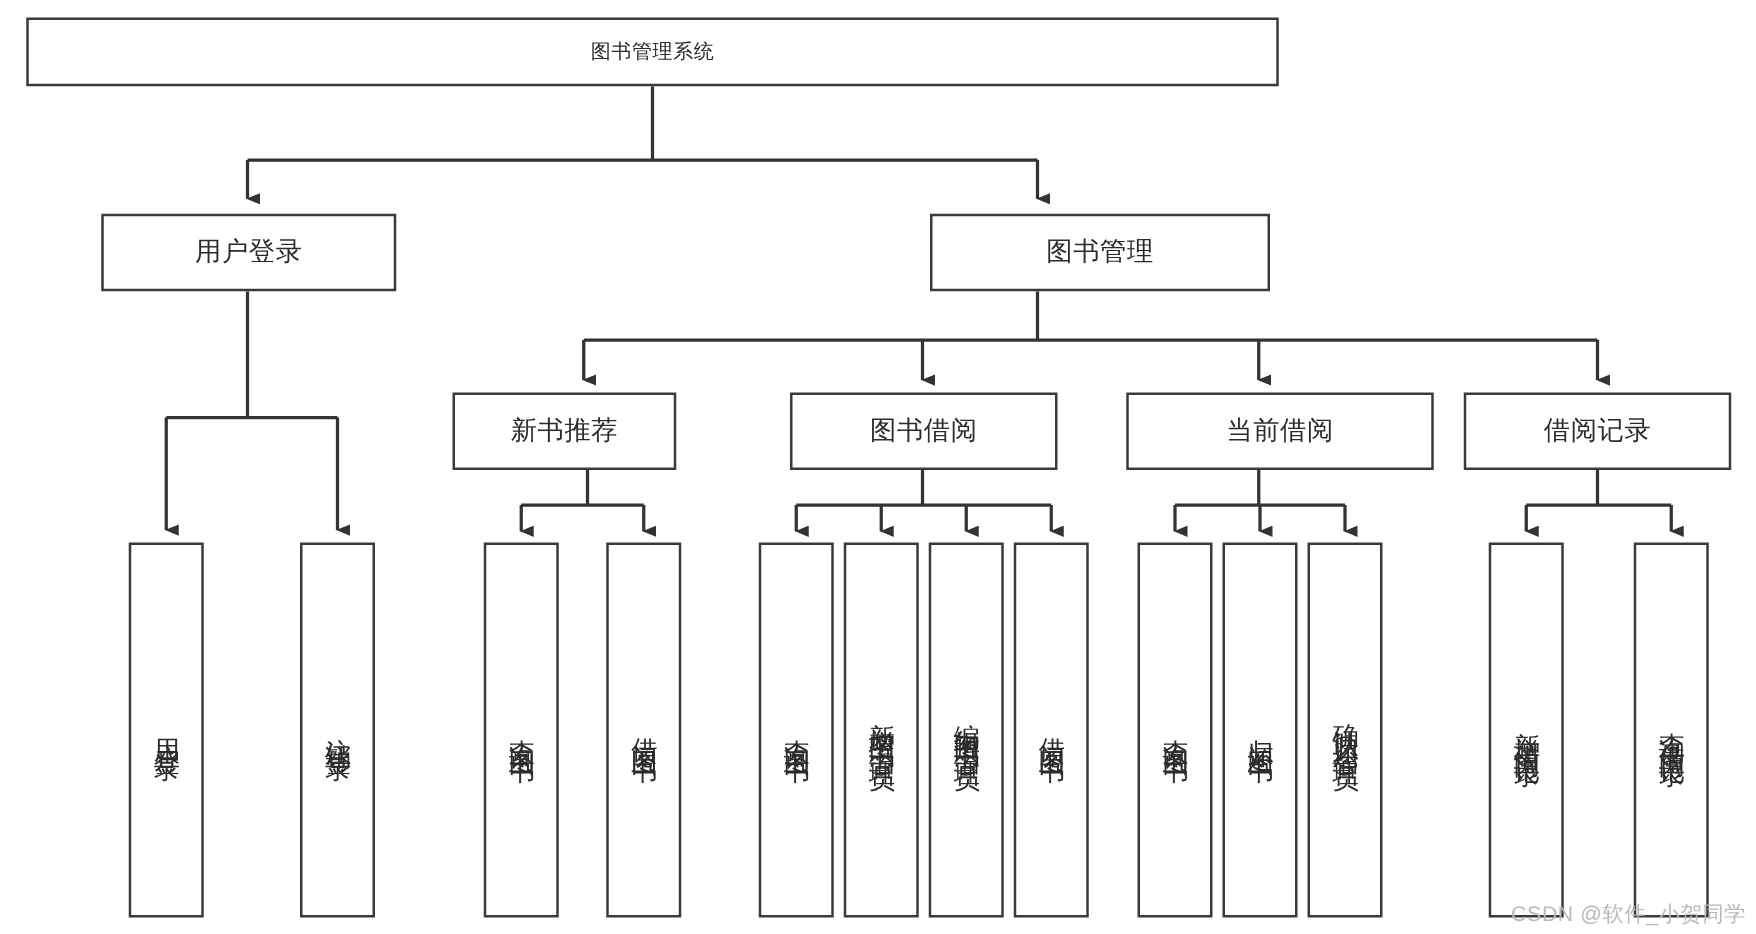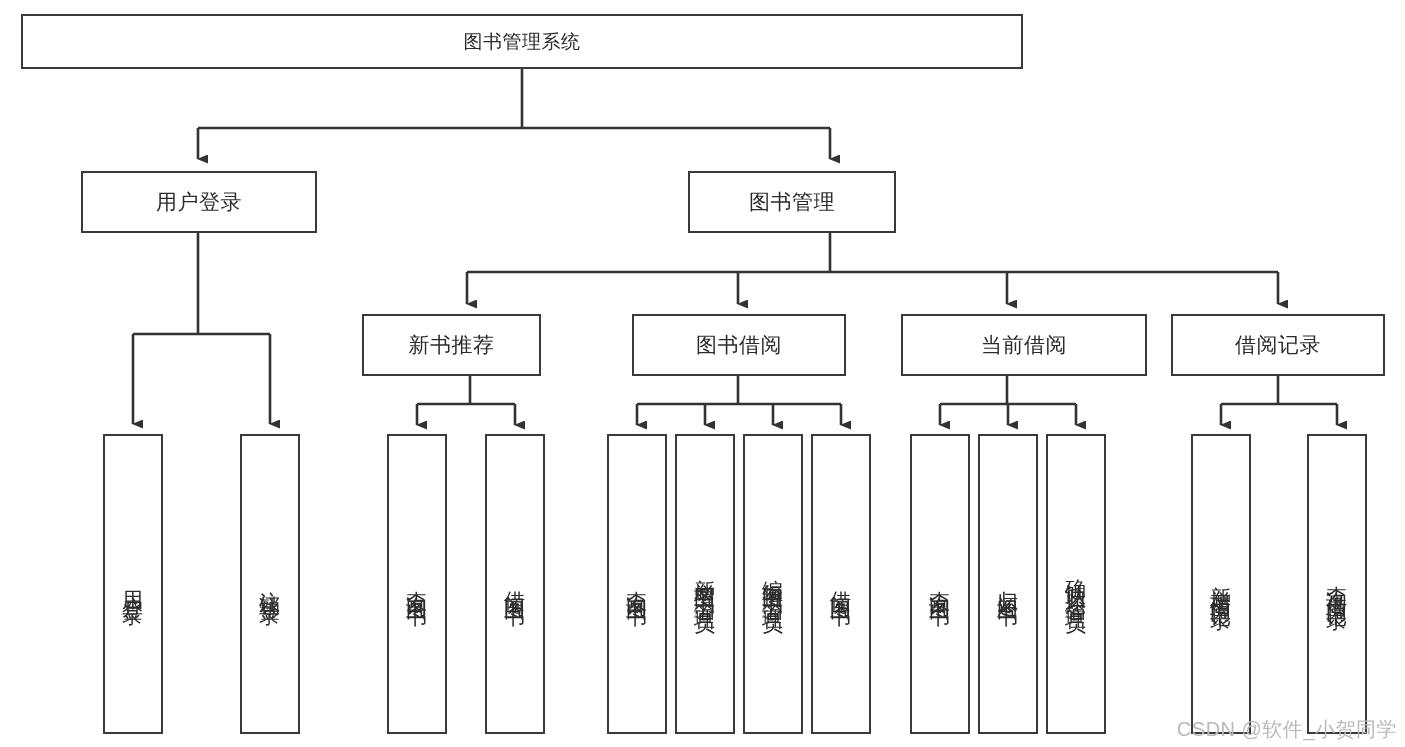--- a/index.html
+++ b/index.html
@@ -40,40 +40,40 @@
     color: #2b2b2b;
     letter-spacing: 0.5px;
     white-space: nowrap;
     line-height: 1.25;
   }
   
   .node-h .node-label {
     font-size: 21px;
   }
   .node-root .node-label {
-    font-size: 19px;
+    font-size: 16px;
   }
   
   .node-v {
     align-items: center;
     justify-content: center;
   }
   .node-v .node-label {
     writing-mode: vertical-rl;
     text-orientation: upright;
     font-size: 21px;
     letter-spacing: 5px;
     line-height: 1;
     white-space: nowrap;
   }
   #watermark {
     position: absolute;
     right: 8px;
     bottom: 4px;
-    font-size: 20px;
+    font-size: 17px;
     color: #b9b9b9;
     letter-spacing: 0.5px;
     white-space: nowrap;
     z-index: 3;
     user-select: none;
   }
 </style>
 </head>
 <body>
 
@@ -130,21 +130,21 @@
     </g>
   </svg>
 
   <div class="node node-h node-root" style="left:21px; top:14px; width:1002px; height:55px;">
     <span class="node-label">图书管理系统</span>
   </div>
 
   <div class="node node-h" style="left:81px; top:171px; width:236px; height:62px;">
     <span class="node-label">用户登录</span>
   </div>
-  <div class="node node-h" style="left:688px; top:171px; width:208px; height:62px;">
+  <div class="node node-h" style="left:744px; top:171px; width:272px; height:62px;">
     <span class="node-label">图书管理</span>
   </div>
 
   <div class="node node-h" style="left:362px; top:314px; width:179px; height:62px;">
     <span class="node-label">新书推荐</span>
   </div>
   <div class="node node-h" style="left:632px; top:314px; width:214px; height:62px;">
     <span class="node-label">图书借阅</span>
   </div>
   <div class="node node-h" style="left:901px; top:314px; width:246px; height:62px;">

